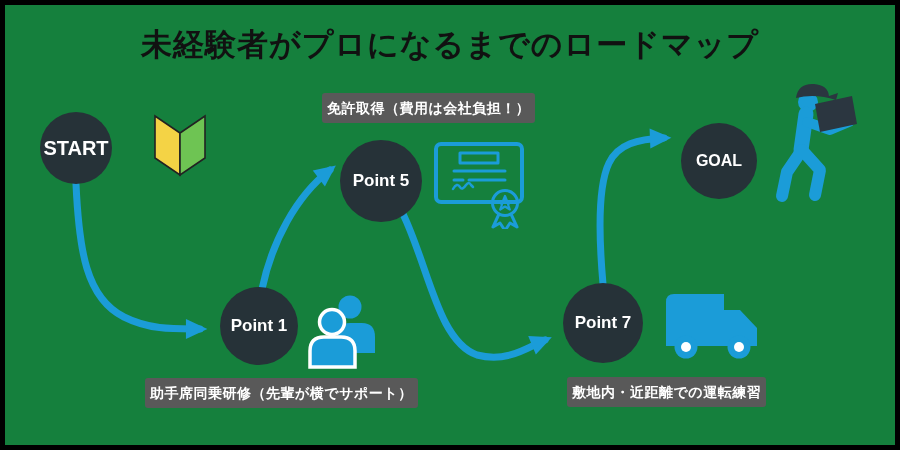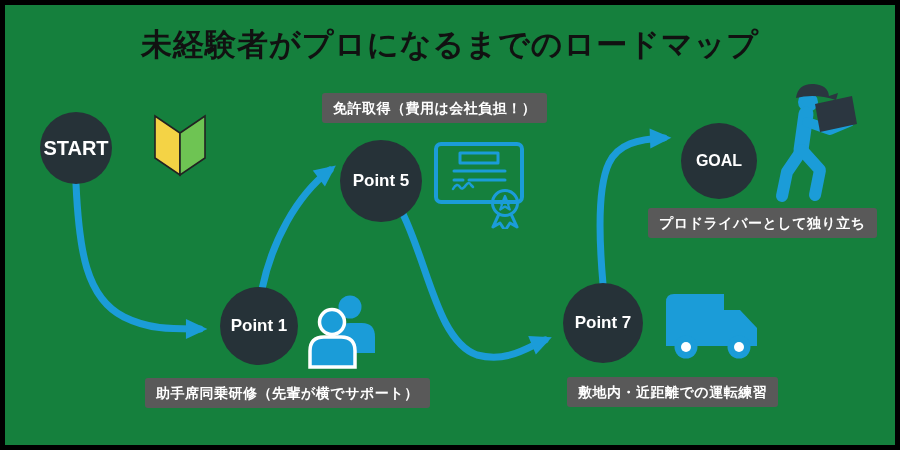--- a/index.html
+++ b/index.html
@@ -13,21 +13,21 @@
   .frame{position:absolute;inset:0;border:5px solid var(--frame);pointer-events:none;z-index:50;}
   .title{position:absolute;left:0;top:24px;width:100%;text-align:center;
          font-size:31px;font-weight:bold;color:var(--title-color);letter-spacing:1px;}
   .arrows{position:absolute;left:0;top:0;width:900px;height:450px;z-index:1;}
   .arrows path.flow{fill:none;stroke:var(--accent);stroke-width:7;stroke-linecap:round;}
   .ah{fill:var(--accent);}
   .node{position:absolute;border-radius:50%;background:var(--node);color:#fff;
         display:flex;align-items:center;justify-content:center;
         font-weight:bold;z-index:10;}
   .caption{position:absolute;background:var(--label-bg);color:#fff;font-weight:bold;
-           font-size:14px;line-height:20px;padding:5px 11px;border-radius:3px;
+           font-size:14px;line-height:20px;padding:5px 5px;border-radius:3px;
            white-space:nowrap;letter-spacing:.5px;z-index:10;}
   .icon{position:absolute;z-index:5;}
   #n-start{left:40px;top:112px;width:72px;height:72px;font-size:20px;}
   #n-p1{left:220px;top:287px;width:78px;height:78px;font-size:17px;}
   #n-p2{left:340px;top:140px;width:82px;height:82px;font-size:17px;}
   #n-p3{left:563px;top:283px;width:80px;height:80px;font-size:17px;}
   #n-goal{left:681px;top:123px;width:76px;height:76px;font-size:16px;}
   #c-start{left:103px;top:190px;}
   #c-p1{left:145px;top:378px;}
   #c-p2{left:322px;top:93px;}
@@ -75,21 +75,20 @@
   <div class="node" id="n-p3">
     <span>Point 7</span>
   </div>
   <div class="node" id="n-goal">
     <span>GOAL</span>
   </div>
 
   <div class="caption" id="c-p1">助手席同乗研修（先輩が横でサポート）</div>
   <div class="caption" id="c-p2">免許取得（費用は会社負担！）</div>
   <div class="caption" id="c-p3">敷地内・近距離での運転練習</div>
-  <div class="caption" id="c-goal">プロドライバーとして独り立ち</div>
 
   <svg class="icon" id="i-wakaba" width="54" height="64" viewBox="0 0 54 64">
     <polygon points="2,2 27,19 27,61 2,44" style="fill:var(--wakaba-yellow);stroke:#222;stroke-width:1.6"></polygon>
     <polygon points="52,2 27,19 27,61 52,44" style="fill:var(--wakaba-green);stroke:#222;stroke-width:1.6"></polygon>
   </svg>
 
   <svg class="icon" id="i-cert" width="100" height="92" viewBox="0 0 100 92">
     <rect class="cert-stroke" x="7" y="7" width="86" height="58" rx="5" stroke-width="4"></rect>
     <rect class="cert-stroke" x="31" y="16" width="38" height="10" stroke-width="3"></rect>
     <path class="cert-stroke" stroke-width="3" d="M25,34 H76"></path>

